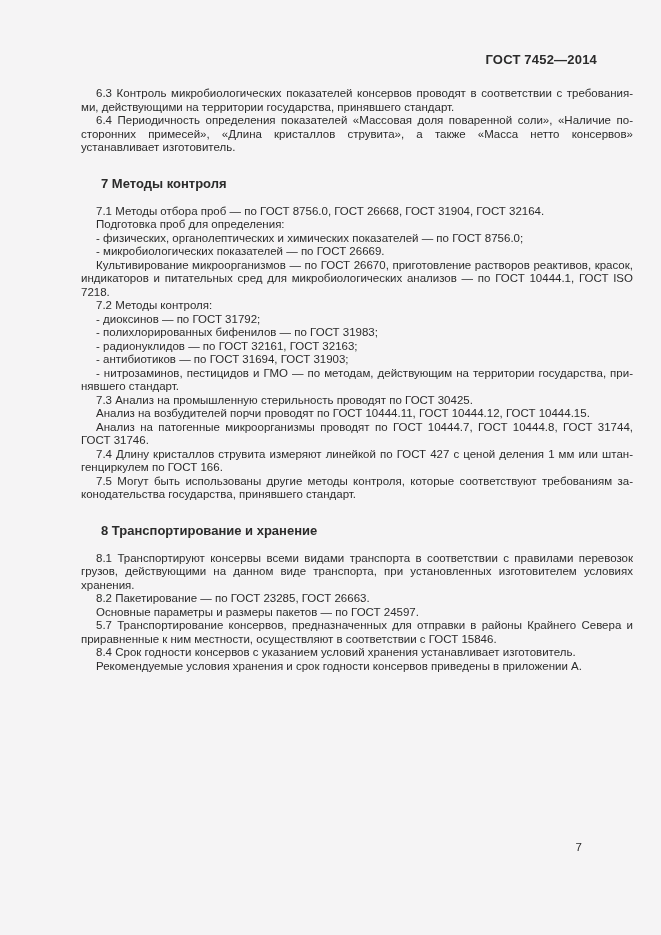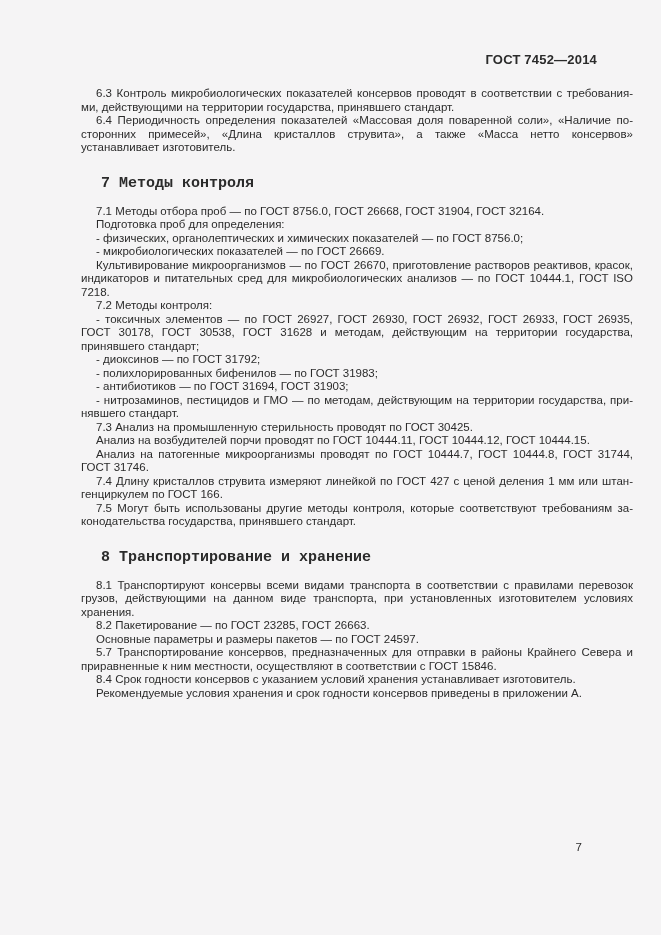--- a/index.html
+++ b/index.html
@@ -33,27 +33,26 @@
     line-height:13.5px;
     text-align:justify;
     margin-left:36px;
   }
   .doc-para{
     margin:0;
     text-indent:15px;
     hyphens:manual;
   }
   .doc-heading{
-    font-size:15px;
+    font-size:13px;
     line-height:16px;
     font-weight:bold;
     margin:21px 0 13px 0;
     text-indent:20px;
     text-align:left;
-    font-family:Liberation Mono, monospace;
   }
   .page-number{
     position:absolute;
     top:841px;right:79px;
     font-size:11.5px;
   }
 </style>
 </head>
 <body>
 
@@ -63,23 +62,23 @@
   <main class="doc-body">
       <p class="doc-para">6.3 Контроль микробиологических показателей консервов проводят в соответствии с требования­ми, действующими на территории государства, принявшего стандарт.</p>
       <p class="doc-para">6.4 Периодичность определения показателей «Массовая доля поваренной соли», «Наличие по­сторонних примесей», «Длина кристаллов струвита», а также «Масса нетто консервов» устанавливает изготовитель.</p>
       <h2 class="doc-heading">7 Методы контроля</h2>
       <p class="doc-para">7.1 Методы отбора проб — по ГОСТ 8756.0, ГОСТ 26668, ГОСТ 31904, ГОСТ 32164.</p>
       <p class="doc-para">Подготовка проб для определения:</p>
       <p class="doc-para">- физических, органолептических и химических показателей — по ГОСТ 8756.0;</p>
       <p class="doc-para">- микробиологических показателей — по ГОСТ 26669.</p>
       <p class="doc-para">Культивирование микроорганизмов — по ГОСТ 26670, приготовление растворов реактивов, красок, индикаторов и питательных сред для микробиологических анализов — по ГОСТ 10444.1, ГОСТ ISO 7218.</p>
       <p class="doc-para">7.2 Методы контроля:</p>
-      <p class="doc-para">- токсичных элементов — по ГОСТ 26927, ГОСТ 26930, ГОСТ 26932, ГОСТ 26933, ГОСТ 26935, ГОСТ 30178, ГОСТ 30538, ГОСТ 31628 и методам, действующим на территории государства, принявше­го стандарт;</p>
       <p class="doc-para">- диоксинов — по ГОСТ 31792;</p>
       <p class="doc-para">- полихлорированных бифенилов — по ГОСТ 31983;</p>
+      <p class="doc-para">- радионуклидов — по ГОСТ 32161, ГОСТ 32163;</p>
       <p class="doc-para">- антибиотиков — по ГОСТ 31694, ГОСТ 31903;</p>
       <p class="doc-para">- нитрозаминов, пестицидов и ГМО — по методам, действующим на территории государства, при­нявшего стандарт.</p>
       <p class="doc-para">7.3 Анализ на промышленную стерильность проводят по ГОСТ 30425.</p>
       <p class="doc-para">Анализ на возбудителей порчи проводят по ГОСТ 10444.11, ГОСТ 10444.12, ГОСТ 10444.15.</p>
       <p class="doc-para">Анализ на патогенные микроорганизмы проводят по ГОСТ 10444.7, ГОСТ 10444.8, ГОСТ 31744, ГОСТ 31746.</p>
       <p class="doc-para">7.4 Длину кристаллов струвита измеряют линейкой по ГОСТ 427 с ценой деления 1 мм или штан­генциркулем по ГОСТ 166.</p>
       <p class="doc-para">7.5 Могут быть использованы другие методы контроля, которые соответствуют требованиям за­конодательства государства, принявшего стандарт.</p>
       <h2 class="doc-heading">8 Транспортирование и хранение</h2>
       <p class="doc-para">8.1 Транспортируют консервы всеми видами транспорта в соответствии с правилами перевозок гру­зов, действующими на данном виде транспорта, при установленных изготовителем условиях хранения.</p>
       <p class="doc-para">8.2 Пакетирование — по ГОСТ 23285, ГОСТ 26663.</p>

